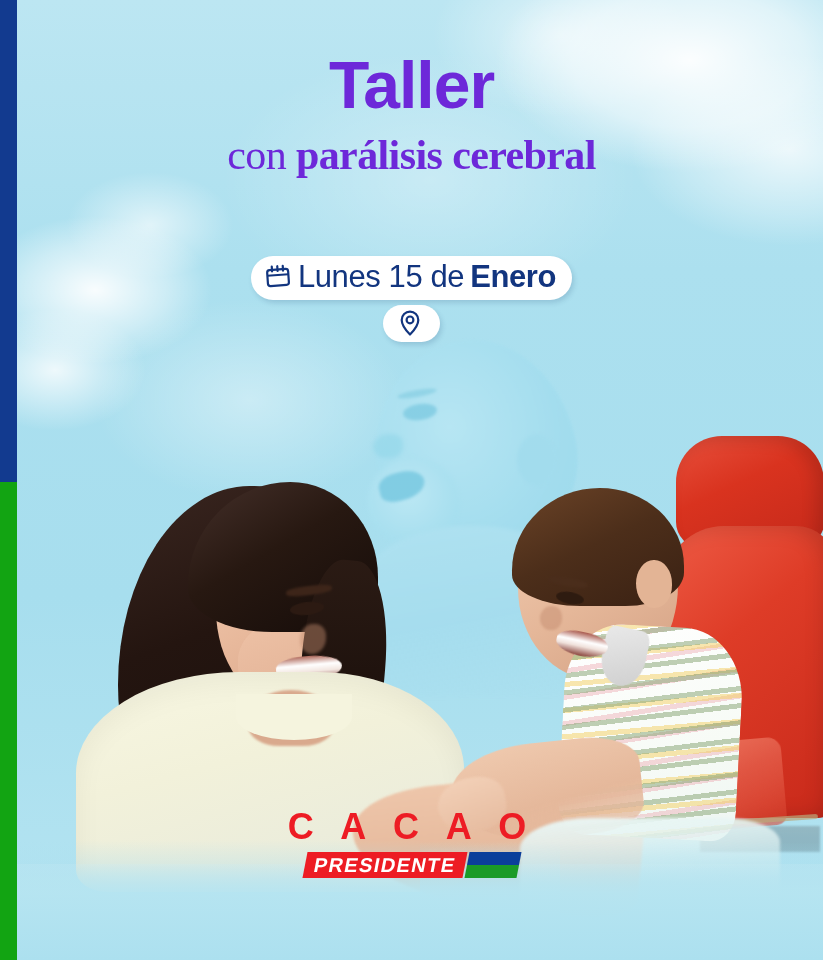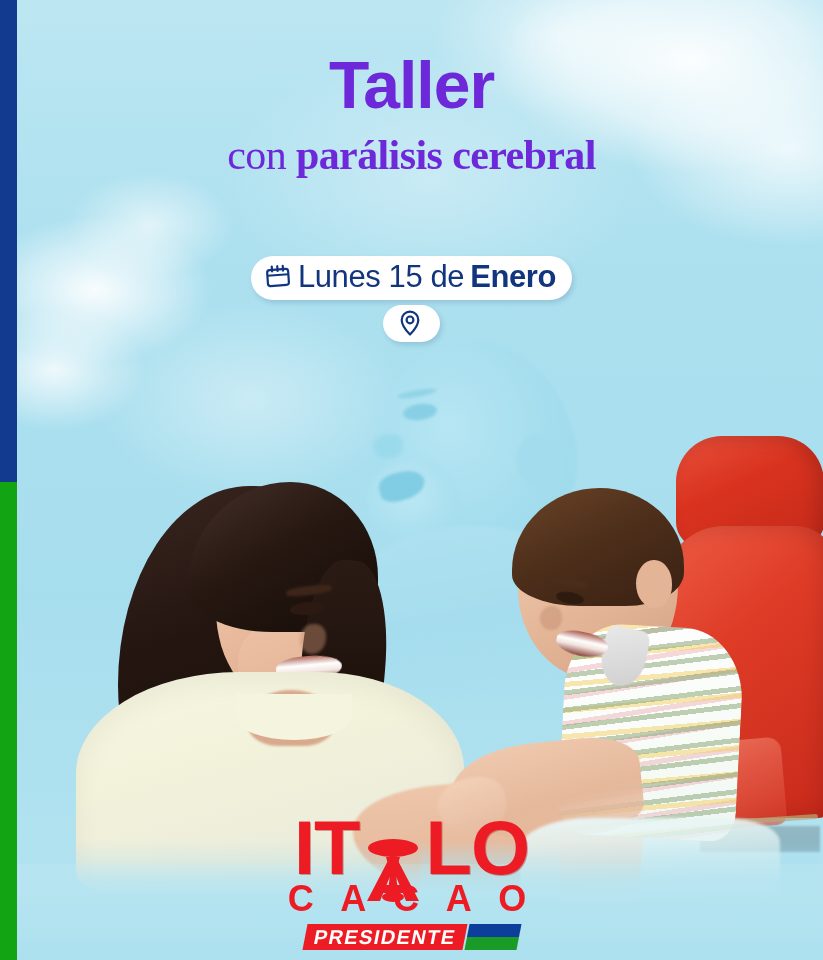--- a/index.html
+++ b/index.html
@@ -634,30 +634,20 @@
           <path d="M13 2.6c-4.6 0-8.3 3.7-8.3 8.3 0 6.1 8.3 14.6 8.3 14.6s8.3-8.5 8.3-14.6c0-4.6-3.7-8.3-8.3-8.3z" fill="none" stroke="#12357f" stroke-width="2.2" stroke-linejoin="round"></path>
           <circle cx="13" cy="10.9" r="3.4" fill="none" stroke="#12357f" stroke-width="2.2"></circle>
         </svg>
       </span>
     </div>
 
 
   </div>
 
   <div class="logo">
-    <div class="logo-row1">
-      <span class="logo-italo">IT</span><span class="logo-a-slot"><svg width="66" height="70" viewBox="0 0 66 70">
-          <path d="M33 16 L7 66 L20 66 L33 34 L46 66 L59 66 Z" fill="#ed1c24"></path>
-          <rect x="20" y="50" width="26" height="8" fill="#ed1c24"></rect>
-          <ellipse cx="33" cy="13" rx="25" ry="9" fill="#ed1c24"></ellipse>
-          <path d="M20 13 q13 -14 26 0 q-13 7 -26 0z" fill="#ed1c24"></path>
-          <path d="M26 22 q7 22 0 36 q7 6 14 0 q-7 -14 0 -36z" fill="#ed1c24"></path>
-          <ellipse cx="33" cy="62" rx="11" ry="5" fill="#ed1c24"></ellipse>
-        </svg></span><span class="logo-italo">LO</span>
-    </div>
     <span class="logo-cacao">C A C A O</span>
     <div class="logo-presidente-wrap">
       <span class="logo-presidente">PRESIDENTE</span>
       <span class="logo-flag">
         <span class="f-blue"></span>
         <span class="f-green"></span>
       </span>
     </div>
   </div>
 

